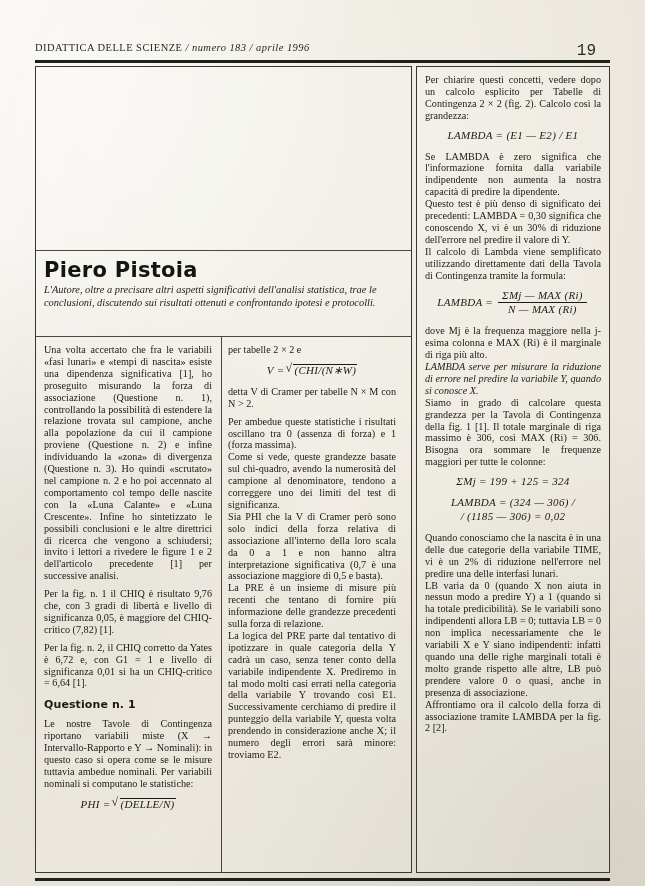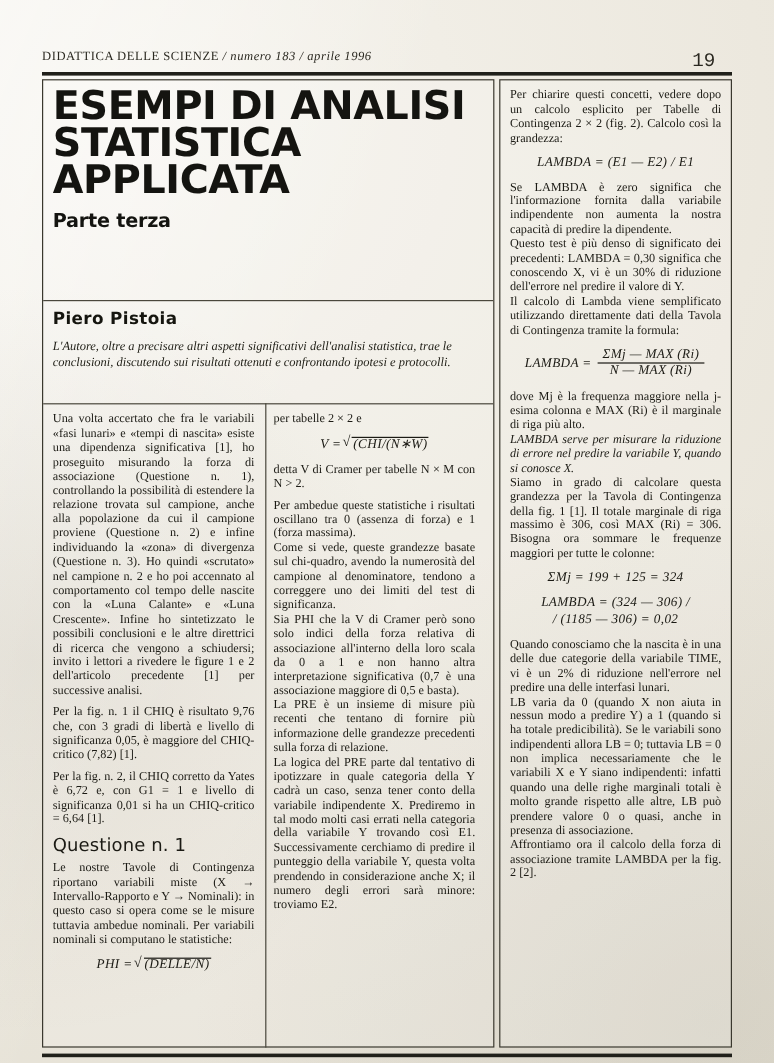--- a/index.html
+++ b/index.html
@@ -81,21 +81,21 @@
     font-family:"DejaVu Sans", sans-serif;
     font-weight:800;
     font-size:16px;
     letter-spacing:-0.2px;
     color:#141410;
   }
   .author{
     position:absolute;left:44px;top:258px;
     font-family:"DejaVu Sans", sans-serif;
     font-weight:700;
-    font-size:14px;
+    font-size:21px;
     letter-spacing:.3px;
     color:#15150f;
   }
   .abstract{
     position:absolute;left:44px;top:283px;width:359px;
     font-style:italic;
     font-size:10.4px;
     line-height:13.2px;
     color:#23221a;
     text-align:left;
@@ -113,22 +113,22 @@
     font-size:10.2px;
     line-height:11.9px;
     text-align:justify;
     color:#1b1a14;
     hyphens:manual;
   }
   .col p{margin:0 0 6px 0;}
   .col p.tight{margin-bottom:0;}
   .col .sect{
     font-family:"DejaVu Sans", sans-serif;
-    font-weight:400;
-    font-size:15px;
+    font-weight:700;
+    font-size:11px;
     margin:10px 0 7px 0;
     letter-spacing:.1px;
   }
   #col-left{left:44px;top:344px;width:168px;height:525px;}
   #col-mid{left:228px;top:344px;width:168px;height:525px;}
   #col-right{left:425px;top:74px;width:176px;height:795px;}
 
   .formula{
     text-align:center;
     font-style:italic;
@@ -173,28 +173,20 @@
     <div class="masthead-text"><span>DIDATTICA DELLE SCIENZE</span><span class="mt-italic"> / </span><span class="mt-italic">numero 183</span><span class="mt-italic"> / </span><span class="mt-italic">aprile 1996</span></div>
     <div class="folio">19</div>
   </div>
 
   <div class="rule-top"></div>
   <div class="rule-bottom"></div>
 
   <div class="frame-left"></div>
   <div class="frame-right"></div>
 
-  <div class="titleblock">
-    <h1 class="headline">
-      <span class="l">ESEMPI DI ANALISI</span>
-      <span class="l">STATISTICA</span>
-      <span class="l">APPLICATA</span>
-    </h1>
-    <div class="subtitle">Parte terza</div>
-  </div>
 
   <div class="hr-thin" style="left:36px;top:250px;width:375px;"></div>
   <div class="author">Piero Pistoia</div>
   <div class="abstract">L'Autore, oltre a precisare altri aspetti significativi dell'analisi statistica, trae le conclusioni, discutendo sui risultati ottenuti e confrontando ipotesi e protocolli.</div>
   <div class="hr-thin" style="left:36px;top:336px;width:375px;"></div>
   <div class="vdiv" style="left:221px;top:336px;height:537px;"></div>
 
   <div class="col" id="col-left">
     <p>Una volta accertato che fra le variabili «fasi lunari» e «tempi di nascita» esiste una dipendenza significativa [1], ho proseguito misurando la forza di associazione (Questione n. 1), controllando la possibilità di estendere la relazione trovata sul campione, anche alla popolazione da cui il campione proviene (Questione n. 2) e infine individuando la «zona» di divergenza (Questione n. 3). Ho quindi «scrutato» nel campione n. 2 e ho poi accennato al comportamento col tempo delle nascite con la «Luna Calante» e «Luna Crescente». Infine ho sintetizzato le possibili conclusioni e le altre direttrici di ricerca che vengono a schiudersi; invito i lettori a rivedere le figure 1 e 2 dell'articolo precedente [1] per successive analisi.</p>
     <p>Per la fig. n. 1 il CHIQ è risultato 9,76 che, con 3 gradi di libertà e livello di significanza 0,05, è maggiore del CHIQ-critico (7,82) [1].</p>

